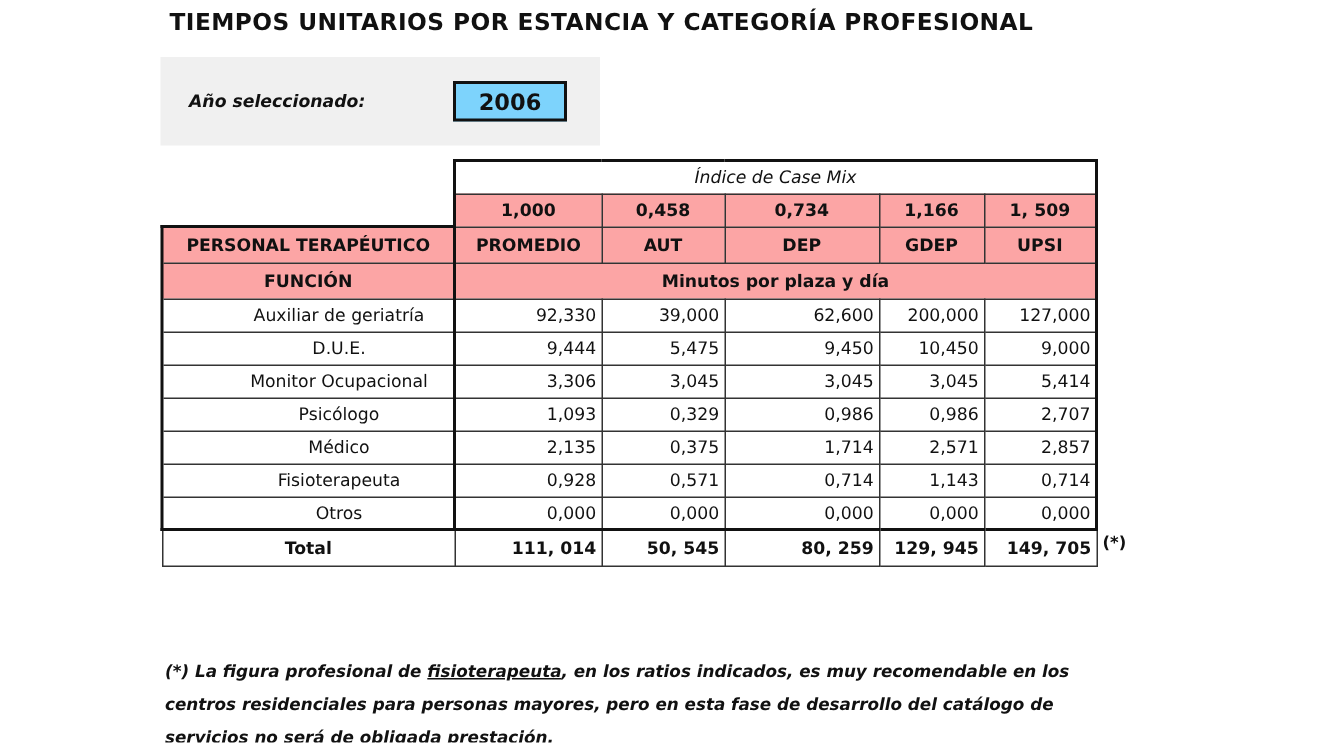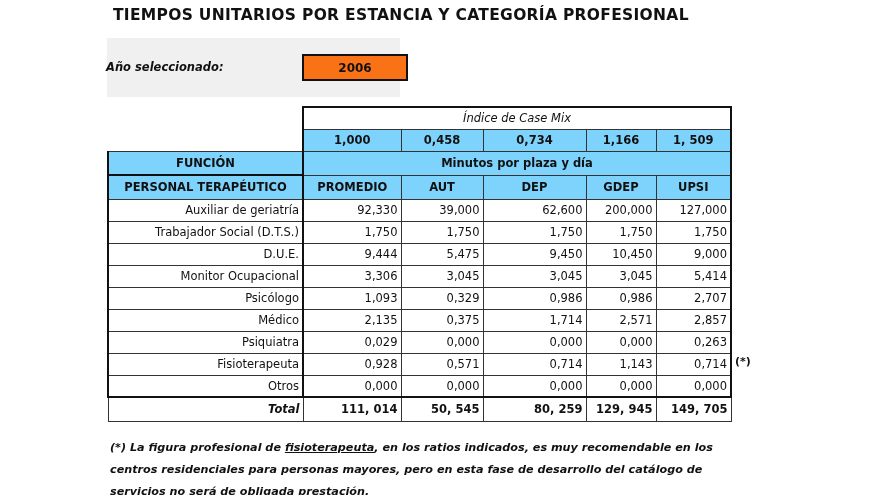--- a/index.html
+++ b/index.html
@@ -1,36 +1,36 @@
 <!DOCTYPE html>
 <html><head>
 <meta charset="utf-8">
 <style>
   html, body { margin:0; padding:0; }
   body { width:880px; height:495px; background:#ffffff; position:relative; overflow:hidden;
          font-family:"DejaVu Sans", sans-serif; color:#111; }
   .title { position:absolute; left:113px; top:6px; font-size:15.5px; font-weight:bold; letter-spacing:0.3px; }
   .year-panel { position:absolute; left:107px; top:38px; width:293px; height:59px; background:#f0f0f0; }
-  .year-label { position:absolute; left:106px; top:60px; font-size:11.5px; font-weight:bold; font-style:italic; }
-  .year-box { position:absolute; left:302px; top:54px; width:106px; height:27px; border:2px solid #111; background:#f97316;
-              font-size:12px; font-weight:bold; display:flex; align-items:center; justify-content:center; box-sizing:border-box; }
+  .year-label { position:absolute; left:126px; top:60px; font-size:11.5px; font-weight:bold; font-style:italic; }
+  .year-box { position:absolute; left:302px; top:54px; width:76px; height:27px; border:2px solid #111; background:#7dd3fc;
+              font-size:15px; font-weight:bold; display:flex; align-items:center; justify-content:center; box-sizing:border-box; }
   table.grid { position:absolute; left:107px; top:106px; border-collapse:collapse; font-size:11.5px; }
   table.grid td { border:1px solid #333; padding:0 3px; box-sizing:border-box; white-space:nowrap; }
-  .hdr td { background:#7dd3fc; text-align:center; font-weight:bold; }
+  .hdr td { background:#fca5a5; text-align:center; font-weight:bold; }
   .blank { border:none !important; background:#fff !important; }
   .cmix { font-weight:normal !important; font-style:italic; background:#fff !important; }
   .numrow td.num { text-align:right; }
-  .numrow td.lbl { text-align:right;padding-left:44px; }
+  .numrow td.lbl { text-align:center;padding-left:44px; }
   .outer-left { border-left:2px solid #111 !important;margin-top:25px; }
   .outer-right { border-right:2px solid #111 !important; }
   .outer-top { border-top:2px solid #111 !important; }
   .outer-bottom { border-bottom:2px solid #111 !important; }
   .divider { border-right:2px solid #111 !important; }
   .total td { border:none; font-weight:bold; text-align:right; padding-top:3px; }
-  .total td.lbl { text-align:right;font-style:italic; }
+  .total td.lbl { text-align:center; }
   .asterisk { position:absolute; left:735px; top:355px; font-size:11px; font-weight:bold; }
   .footnote { position:absolute; left:110px; top:437px; width:640px; font-size:11.2px; font-style:italic; font-weight:bold; line-height:22px; }
   .footnote u { text-decoration:underline; }
 </style>
 </head>
 <body>
 
 <div class="title">TIEMPOS UNITARIOS POR ESTANCIA Y CATEGORÍA PROFESIONAL</div>
 
 <div class="year-panel"></div>
@@ -53,46 +53,38 @@
   </tr>
   <tr class="hdr" style="height:22px">
     <td class="blank"></td>
     <td class="outer-left">1,000</td>
     <td>0,458</td>
     <td>0,734</td>
     <td>1,166</td>
     <td class="outer-right">1, 509</td>
   </tr>
   <tr class="hdr" style="height:24px">
-    <td class="outer-left divider">FUNCIÓN</td>
-    <td colspan="5" class="outer-right">Minutos por plaza y día</td>
-  </tr>
-  <tr class="hdr" style="height:24px">
     <td class="outer-left outer-top divider">PERSONAL TERAPÉUTICO</td>
     <td>PROMEDIO</td>
     <td>AUT</td>
     <td>DEP</td>
     <td>GDEP</td>
     <td class="outer-right">UPSI</td>
+  </tr>
+  <tr class="hdr" style="height:24px">
+    <td class="outer-left divider">FUNCIÓN</td>
+    <td colspan="5" class="outer-right">Minutos por plaza y día</td>
   </tr>
   <tr class="numrow" style="height:22px">
     <td class="lbl outer-left divider">Auxiliar de geriatría</td>
     <td class="num">92,330</td>
     <td class="num">39,000</td>
     <td class="num">62,600</td>
     <td class="num">200,000</td>
     <td class="num outer-right">127,000</td>
-  </tr>
-  <tr class="numrow" style="height:22px">
-    <td class="lbl outer-left divider">Trabajador Social (D.T.S.)</td>
-    <td class="num">1,750</td>
-    <td class="num">1,750</td>
-    <td class="num">1,750</td>
-    <td class="num">1,750</td>
-    <td class="num outer-right">1,750</td>
   </tr>
   <tr class="numrow" style="height:22px">
     <td class="lbl outer-left divider">D.U.E.</td>
     <td class="num">9,444</td>
     <td class="num">5,475</td>
     <td class="num">9,450</td>
     <td class="num">10,450</td>
     <td class="num outer-right">9,000</td>
   </tr>
   <tr class="numrow" style="height:22px">
@@ -113,28 +105,20 @@
   </tr>
   <tr class="numrow" style="height:22px">
     <td class="lbl outer-left divider">Médico</td>
     <td class="num">2,135</td>
     <td class="num">0,375</td>
     <td class="num">1,714</td>
     <td class="num">2,571</td>
     <td class="num outer-right">2,857</td>
   </tr>
   <tr class="numrow" style="height:22px">
-    <td class="lbl outer-left divider">Psiquiatra</td>
-    <td class="num">0,029</td>
-    <td class="num">0,000</td>
-    <td class="num">0,000</td>
-    <td class="num">0,000</td>
-    <td class="num outer-right">0,263</td>
-  </tr>
-  <tr class="numrow" style="height:22px">
     <td class="lbl outer-left divider">Fisioterapeuta</td>
     <td class="num">0,928</td>
     <td class="num">0,571</td>
     <td class="num">0,714</td>
     <td class="num">1,143</td>
     <td class="num outer-right">0,714</td>
   </tr>
   <tr class="numrow" style="height:22px">
     <td class="lbl outer-left outer-bottom divider">Otros</td>
     <td class="num outer-bottom">0,000</td>

